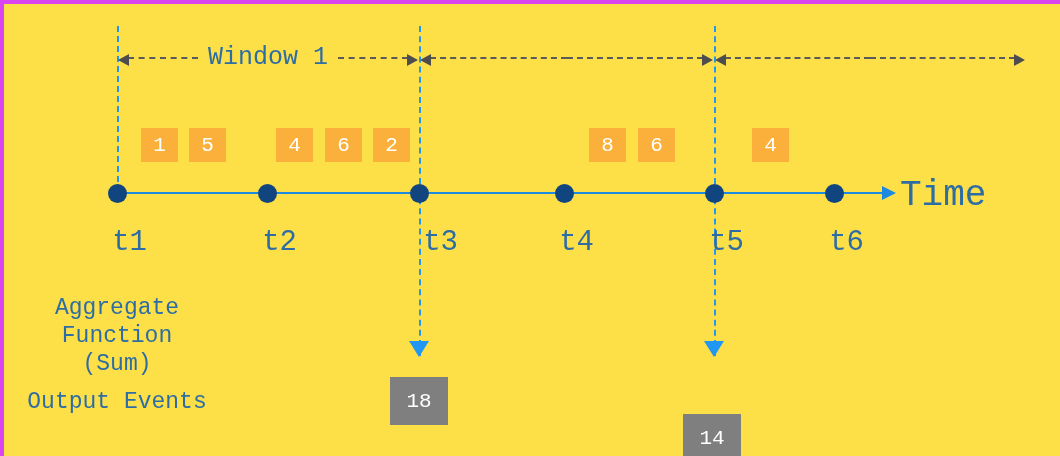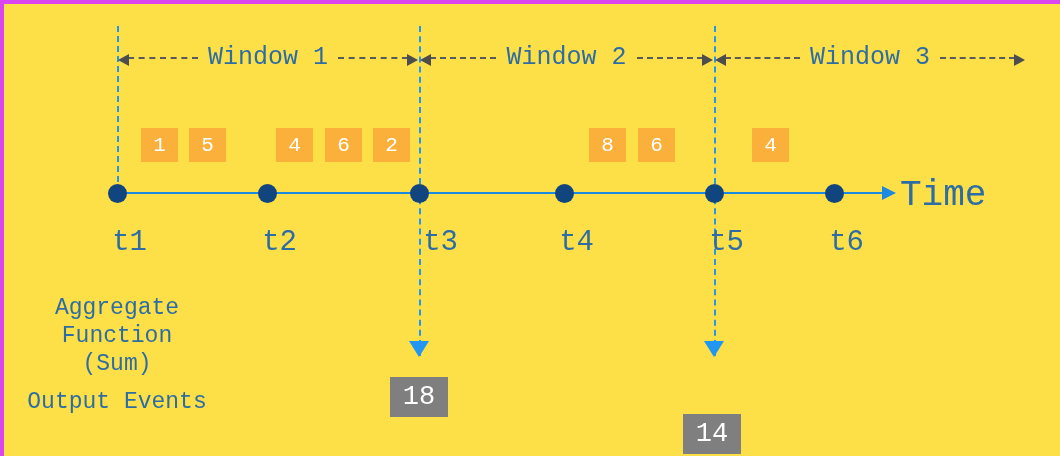--- a/index.html
+++ b/index.html
@@ -126,24 +126,24 @@
   .out-arrow-head {
     position: absolute;
     width: 0; height: 0;
     border-left: 10px solid transparent;
     border-right: 10px solid transparent;
     border-top: 16px solid #2196f3;
   }
   .out-box {
     position: absolute;
     width: 58px;
-    height: 40px;
+    height: 48px;
     background: #7f7f7f;
     color: #ffffff;
-    font-size: 27px;
+    font-size: 21px;
     display: flex;
     align-items: center;
     justify-content: center;
   }
 </style>
 </head>
 <body>
 
 <div id="canvas">
 
@@ -158,31 +158,29 @@
     <div class="win-label">Window 1</div>
     <div class="win-arrow-line">
       <span class="win-head right"></span>
     </div>
   </div>
 
   <div class="window-span" style="left:426px; top:43px; width:273px;">
     <div class="win-arrow-line">
       <span class="win-head left"></span>
     </div>
-    <div class="win-label">Window 2</div>
     <div class="win-arrow-line">
       <span class="win-head right"></span>
     </div>
   </div>
 
   <div class="window-span" style="left:721px; top:43px; width:290px;">
     <div class="win-arrow-line">
       <span class="win-head left"></span>
     </div>
-    <div class="win-label">Window 3</div>
     <div class="win-arrow-line">
       <span class="win-head right"></span>
     </div>
   </div>
 
   <div class="ev-box" style="left:137px; top:124px;">1</div>
   <div class="ev-box" style="left:185px; top:124px;">5</div>
   <div class="ev-box" style="left:272px; top:124px;">4</div>
   <div class="ev-box" style="left:321px; top:124px;">6</div>
   <div class="ev-box" style="left:369px; top:124px;">2</div>

